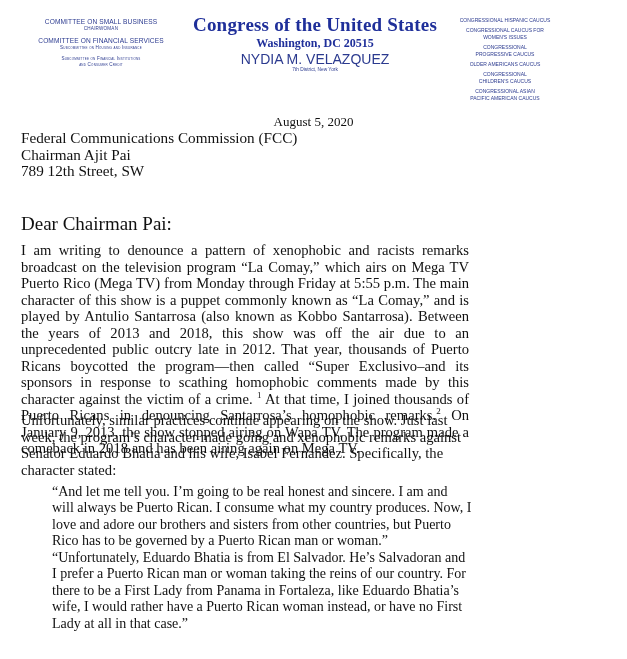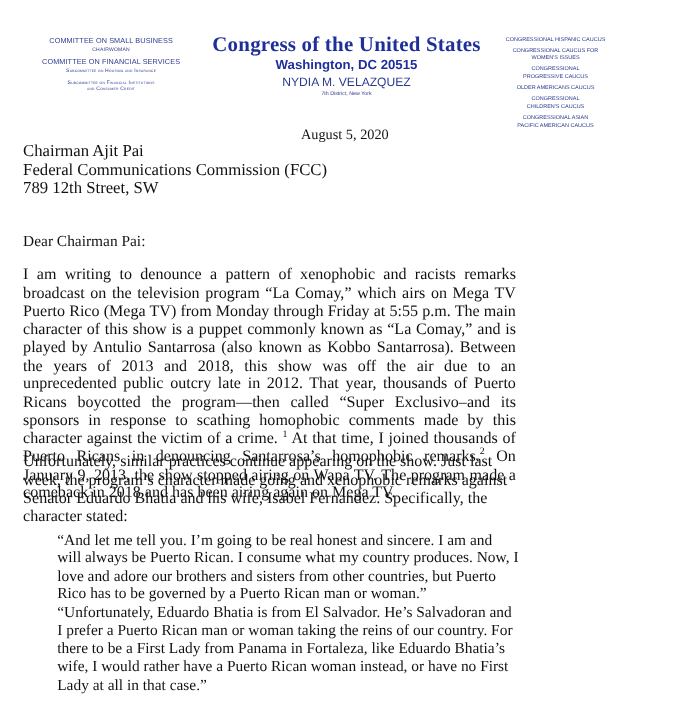--- a/index.html
+++ b/index.html
@@ -1,32 +1,32 @@
 <!DOCTYPE html>
 <html><head>
   <meta charset="utf-8">
   <style>
     html, body { margin: 0; padding: 0; background: #ffffff; }
     body { width: 627px; height: 659px; position: relative; overflow: hidden; font-family: "Liberation Serif", serif; color: #111; }
-    .letterhead { position: absolute; top: 16px; left: 0; width: 556px; height: 110px; }
+    .letterhead { position: absolute; top: 0; left: 0; width: 556px; height: 110px; }
     .lh-left { position: absolute; left: 18px; top: 18px; width: 166px; text-align: center; color: #2b3a8f; font-family: "Liberation Sans", sans-serif; }
     .lh-left .big { font-size: 6.6px; letter-spacing: 0.1px; line-height: 8px; }
     .lh-left .small { font-size: 4.6px; letter-spacing: 0.2px; line-height: 6px; font-variant: small-caps; }
     .lh-left .grp { margin-bottom: 5px; }
     .lh-center { position: absolute; left: 190px; top: 14px; width: 250px; text-align: center; color: #1f2f9a; }
     .lh-center .t1 { font-family: "Liberation Serif", serif; font-weight: bold; font-size: 19px; line-height: 21px; letter-spacing: 0.2px; }
     .lh-center .t2 { font-family: "Liberation Serif", serif; font-weight: bold; font-size: 14px; line-height: 18px; }
-    .lh-center .t3 { font-family: Liberation Sans, sans-serif; font-weight: bold; font-size: 12px; line-height: 16px; }
-    .lh-center .name { font-family: "Liberation Sans", sans-serif; font-size: 11px; line-height: 13px; margin-top: 2px; color: #2b3a8f; }
+    .lh-center .t3 { font-family: Liberation Serif, serif; font-weight: bold; font-size: 12px; line-height: 16px; }
+    .lh-center .name { font-family: "Liberation Sans", sans-serif; font-size: 14px; line-height: 13px; margin-top: 2px; color: #2b3a8f; }
     .lh-center .district { font-family: "Liberation Sans", sans-serif; font-size: 4.8px; line-height: 7px; color: #2b3a8f; }
     .lh-right { position: absolute; left: 440px; top: 17px; width: 130px; text-align: center; color: #2b3a8f; font-family: "Liberation Sans", sans-serif; font-size: 5px; line-height: 6.4px; }
     .lh-right .grp { margin-bottom: 4px; }
     .date { position: absolute; top: 114px; left: 0; width: 627px; text-align: center; font-size: 13px; }
     .addr { position: absolute; top: 130px; left: 21px; font-size: 15.2px; line-height: 16.5px; }
-    .salutation { position: absolute; top: 213px; left: 21px; font-size: 14px; }
+    .salutation { position: absolute; top: 213px; left: 21px; font-size: 19px; }
     .body-text { position: absolute; left: 21px; width: 448px; font-size: 14.6px; line-height: 16.5px; text-align: justify; }
     .p1 { top: 242px; }
     .p2 { top: 412px; text-align: left; }
     .quote { position: absolute; left: 52px; width: 420px; font-size: 14px; line-height: 16.4px; }
     .q1 { top: 484px; }
     .q2 { top: 550px; }
     sup { font-size: 9px; line-height: 0; }
   </style>
 </head>
 <body>
@@ -76,22 +76,22 @@
     <div class="grp">
       <div>CONGRESSIONAL ASIAN</div>
       <div>PACIFIC AMERICAN CAUCUS</div>
     </div>
   </div>
 </div>
 
 <div class="date">August 5, 2020</div>
 
 <div class="addr">
+  <div>Federal Communications Commission (FCC)</div>
   <div>Chairman Ajit Pai</div>
-  <div>Federal Communications Commission (FCC)</div>
   <div>789 12th Street, SW</div>
 </div>
 
 <div class="salutation">Dear Chairman Pai:</div>
 
 <div class="body-text p1"><span>I am writing to denounce a pattern of xenophobic and racists remarks broadcast on the television program “La Comay,” which airs on Mega TV Puerto Rico (Mega TV) from Monday through Friday at 5:55 p.m. The main character of this show is a puppet commonly known as “La Comay,” and is played by Antulio Santarrosa (also known as Kobbo Santarrosa). Between the years of 2013 and 2018, this show was off the air due to an unprecedented public outcry late in 2012. That year, thousands of Puerto Ricans boycotted the program—then called “Super Exclusivo–and its sponsors in response to scathing homophobic comments made by this character against the victim of a crime. </span><sup>1</sup><span> At that time, I joined thousands of Puerto Ricans in denouncing Santarrosa’s homophobic remarks.</span><sup>2</sup><span> On January 9, 2013, the show stopped airing on Wapa TV.  The program made a comeback in 2018 and has been airing again on Mega TV.</span></div>
 
 <div class="body-text p2">Unfortunately, similar practices continue appearing on the show. Just last week, the program’s character made going and xenophobic remarks against Senator Eduardo Bhatia and his wife, Isabel Fernandez.  Specifically, the character stated:</div>
 
 <div class="quote q1">“And let me tell you. I’m going to be real honest and sincere. I am and will always be Puerto Rican. I consume what my country produces. Now, I love and adore our brothers and sisters from other countries, but Puerto Rico has to be governed by a Puerto Rican man or woman.”</div>

